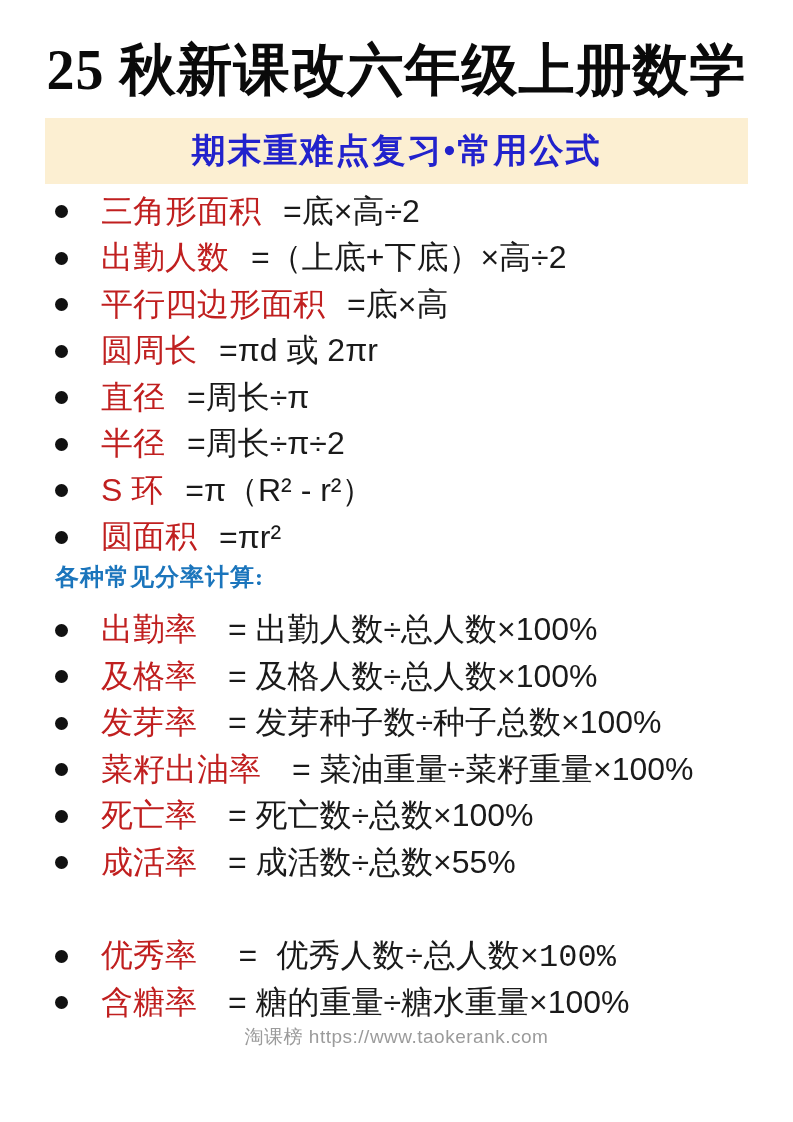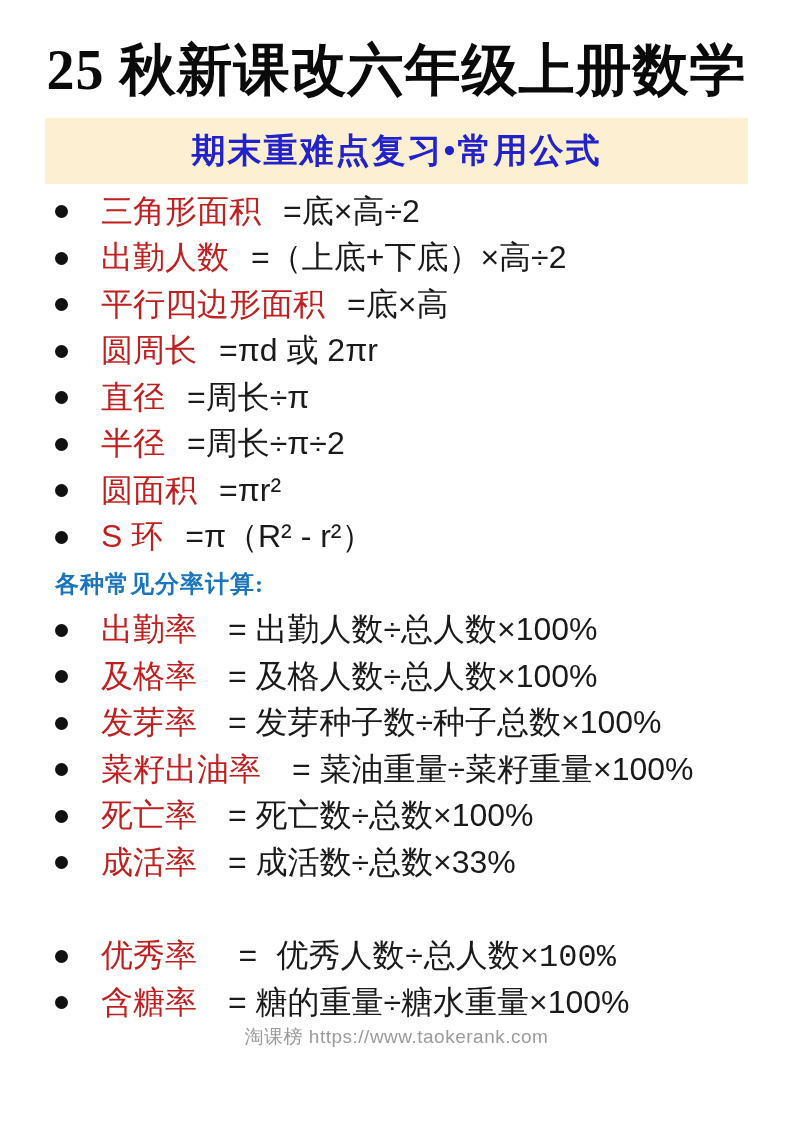--- a/index.html
+++ b/index.html
@@ -65,21 +65,21 @@
     border-radius: 50%;
     background: #111111;
     margin-right: 11px;
     flex-shrink: 0;
   }
   .term { color: var(--term-red); }
   .fbody { color: var(--body-text); }
   .section-header-row {
     height: 46.5px;
     display: flex;
-    align-items: center;
+    align-items: flex-start;
     font-family: Liberation Serif, serif;
   }
   .section-header {
     font-size: 24px;
     font-weight: 700;
     color: var(--section-blue);
     letter-spacing: 1px;
     white-space: pre;
   }
   .gap-before { margin-top: 47px; font-family: Liberation Mono, monospace; }
@@ -130,27 +130,27 @@
     <span class="term">直径</span>
     <span class="fbody">=周长÷π</span>
   </div>
   <div class="row">
     <span class="bullet"></span>
     <span class="term">半径</span>
     <span class="fbody">=周长÷π÷2</span>
   </div>
   <div class="row">
     <span class="bullet"></span>
-    <span class="term">圆面积</span>
-    <span class="fbody">=πr²</span>
+    <span class="term">S 环</span>
+    <span class="fbody">=π（R² - r²）</span>
   </div>
   <div class="row">
     <span class="bullet"></span>
-    <span class="term">S 环</span>
-    <span class="fbody">=π（R² - r²）</span>
+    <span class="term">圆面积</span>
+    <span class="fbody">=πr²</span>
   </div>
 
   <div class="section-header-row">
     <span class="section-header">各种常见分率计算:</span>
   </div>
 
   <div class="row">
     <span class="bullet"></span>
     <span class="term">出勤率</span>
     <span class="fbody"> = 出勤人数÷总人数×100%</span>
@@ -171,21 +171,21 @@
     <span class="fbody"> = 菜油重量÷菜籽重量×100%</span>
   </div>
   <div class="row">
     <span class="bullet"></span>
     <span class="term">死亡率</span>
     <span class="fbody"> = 死亡数÷总数×100%</span>
   </div>
   <div class="row">
     <span class="bullet"></span>
     <span class="term">成活率</span>
-    <span class="fbody"> = 成活数÷总数×33%</span>
+    <span class="fbody"> = 成活数÷总数×55%</span>
   </div>
 
   <div class="row gap-before">
     <span class="bullet"></span>
     <span class="term">优秀率</span>
     <span class="fbody"> = 优秀人数÷总人数×100%</span>
   </div>
   <div class="row">
     <span class="bullet"></span>
     <span class="term">含糖率</span>

